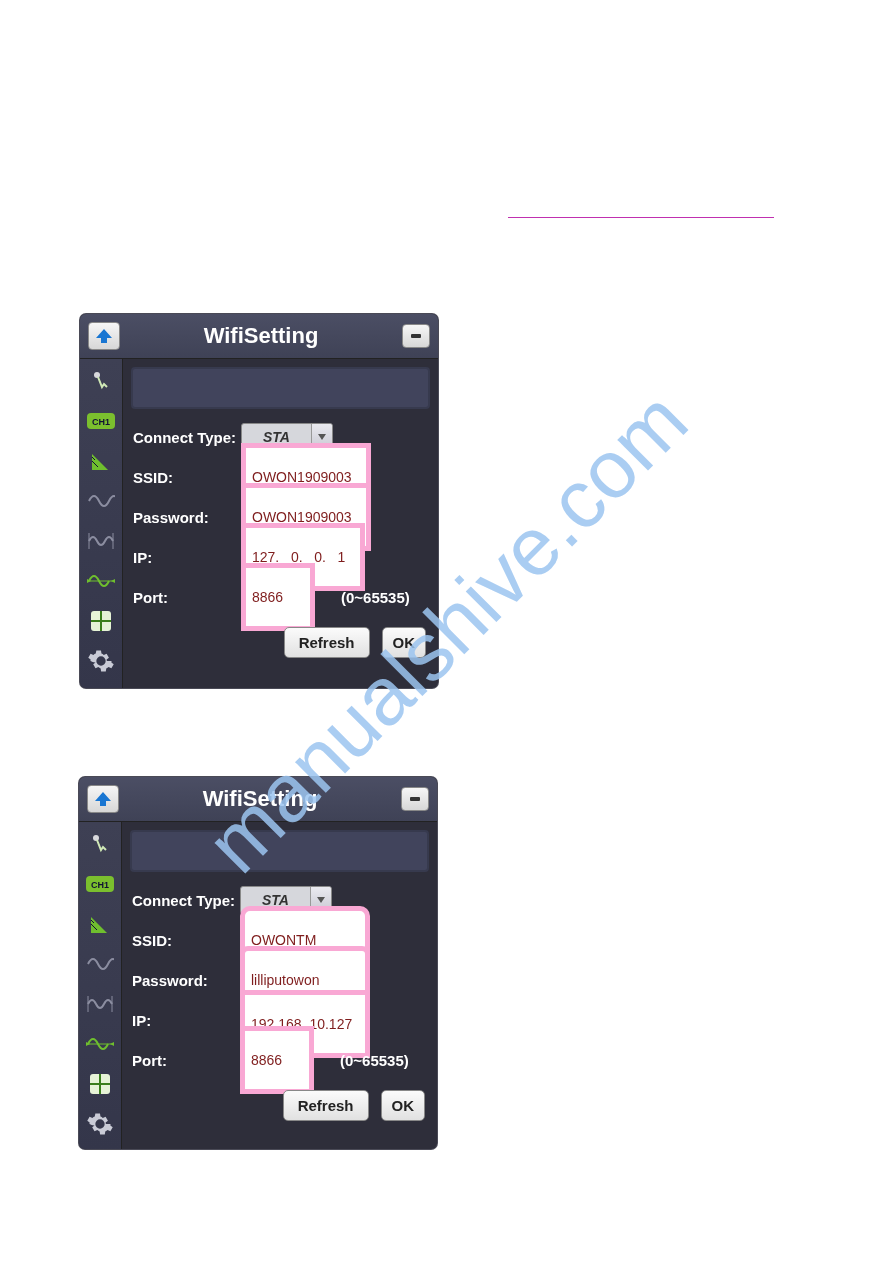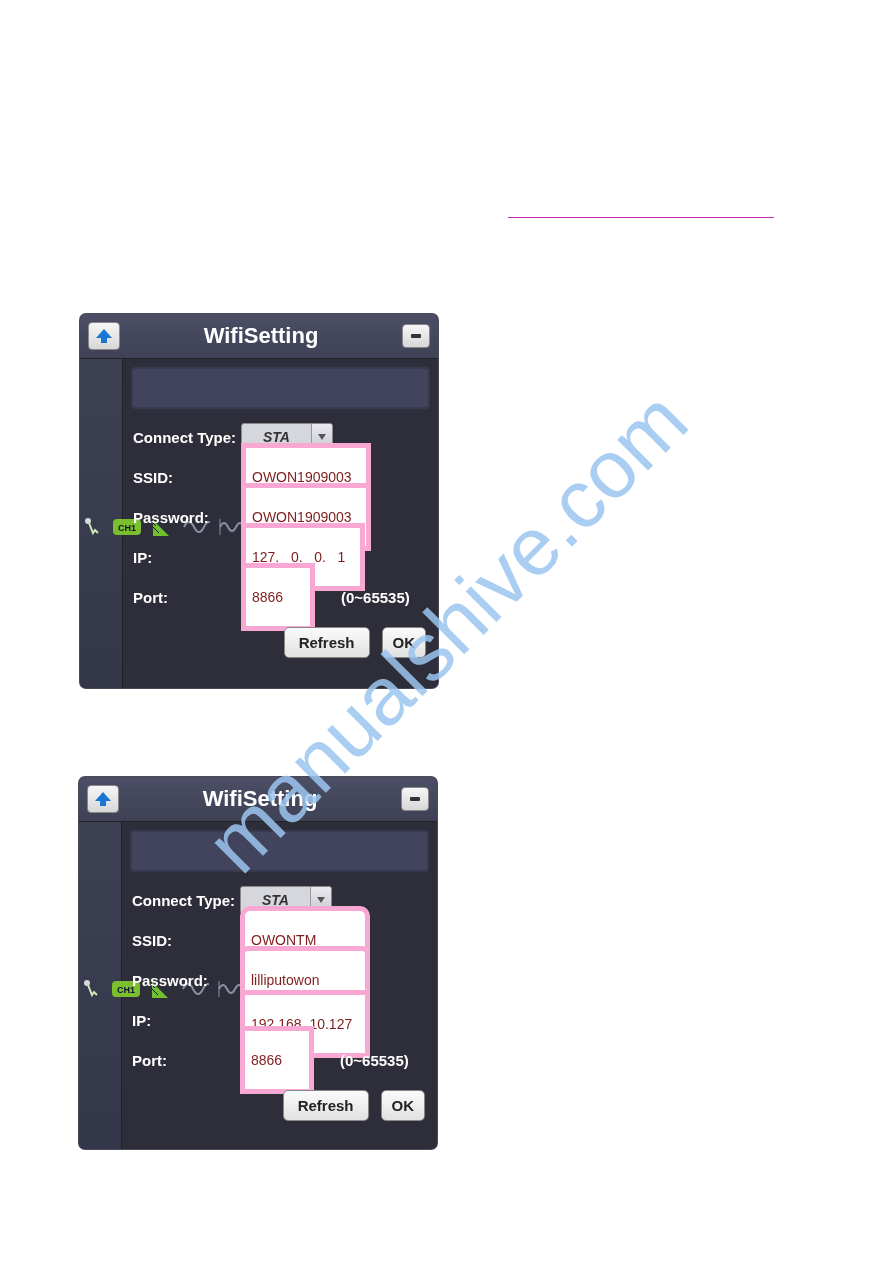--- a/index.html
+++ b/index.html
@@ -75,21 +75,21 @@
     display: flex; align-items: center; justify-content: center;
   }
   .body {
     display: flex;
     height: calc(100% - 44px);
   }
   .sidebar {
     width: 42px;
     background: linear-gradient(#3e4054,#34364a);
     display: flex;
-    flex-direction: row;
+    flex-direction: column;
     align-items: center;
     padding-top: 6px;
     gap: 8px;
     border-right: 1px solid #222;
   }
   .sidebar .side-icon {
     width: 32px;
     height: 32px;
     display: flex;
     align-items: center;

